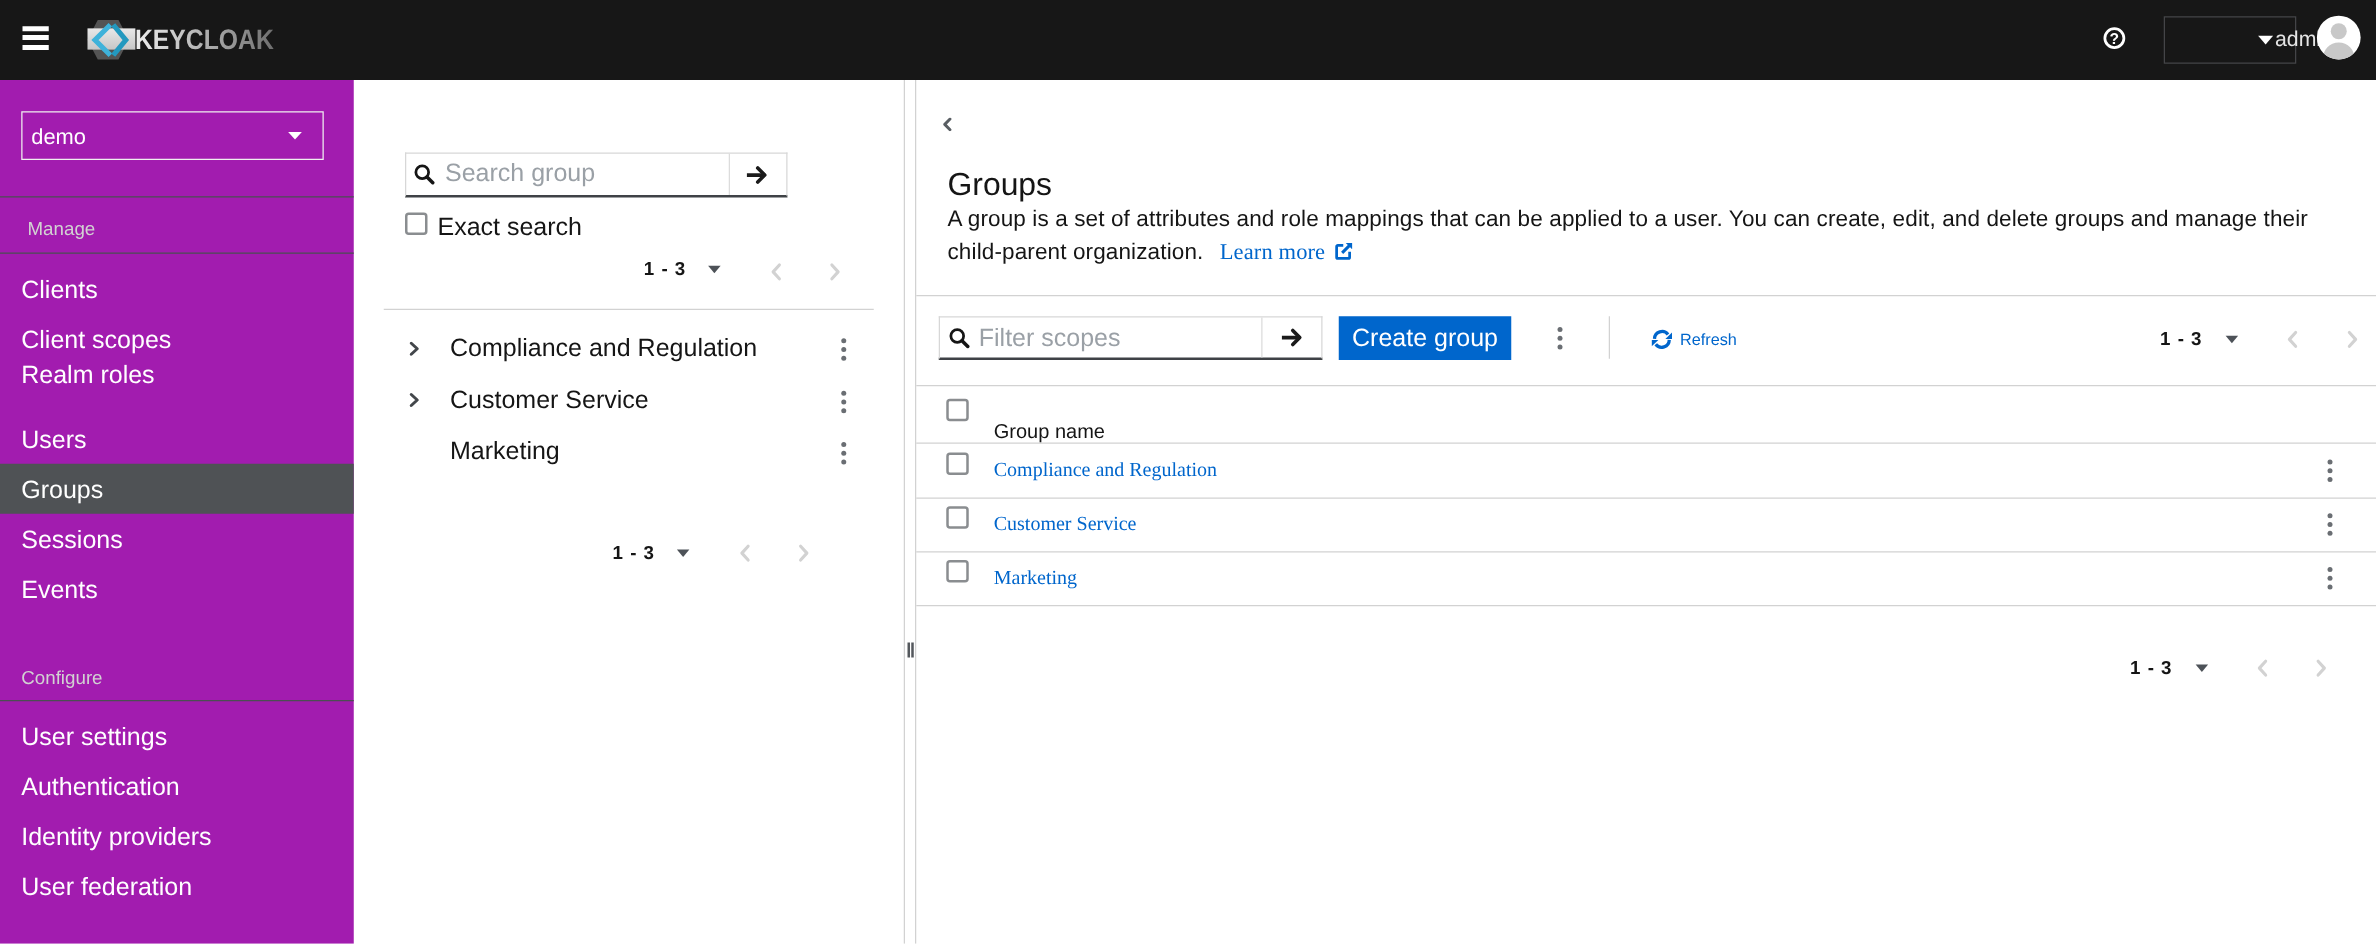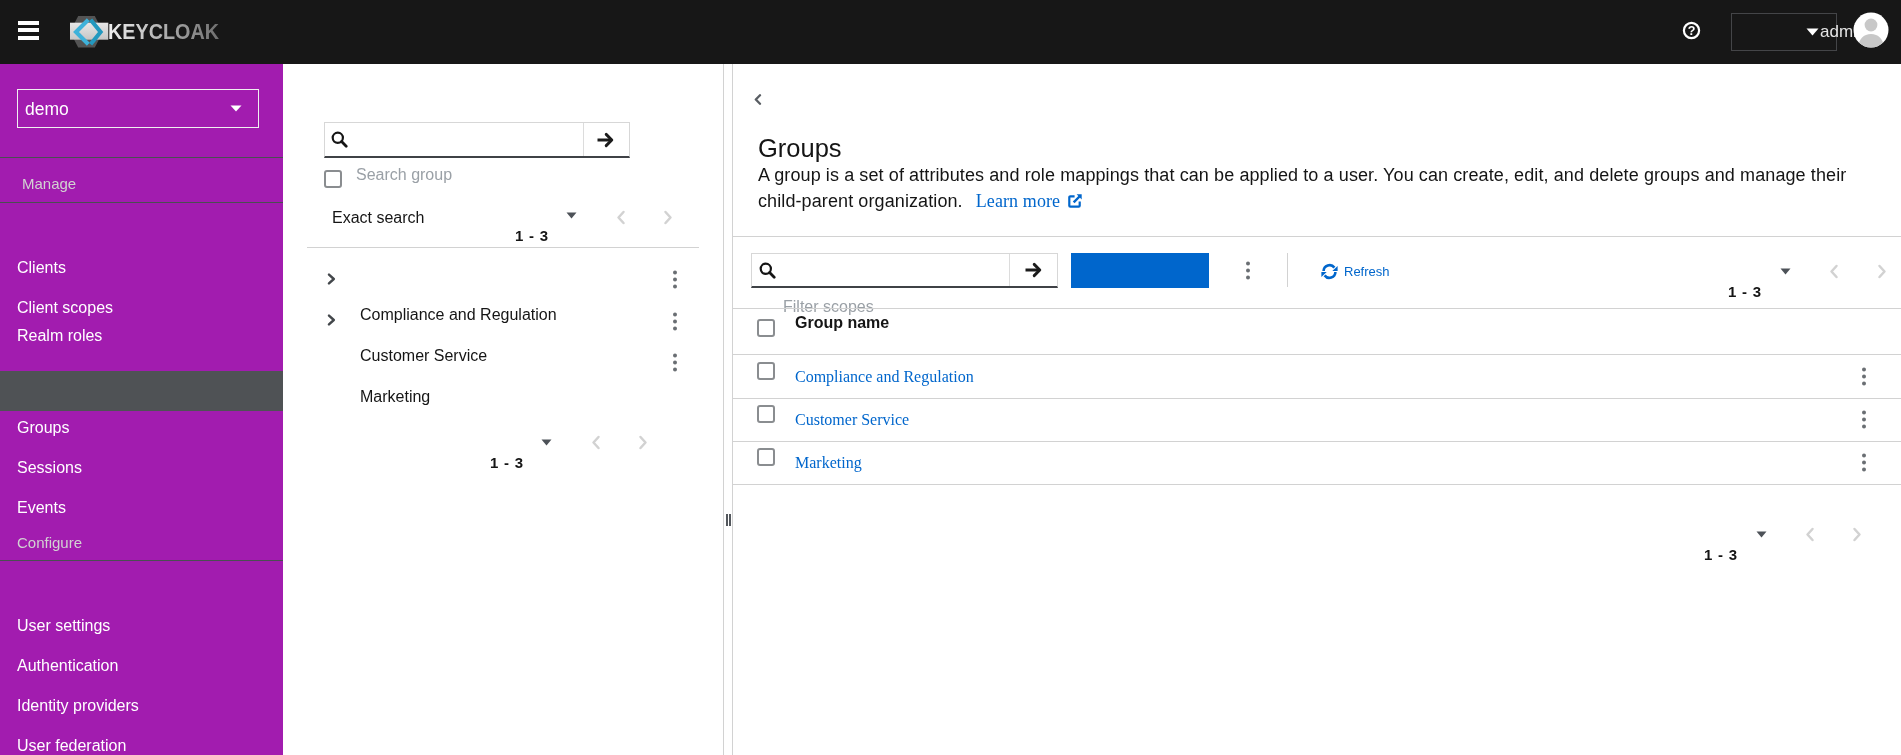--- a/index.html
+++ b/index.html
@@ -1,26 +1,26 @@
 <!DOCTYPE html>
 <html><head>
 <meta charset="utf-8">
 <style>
   * { margin:0; padding:0; box-sizing:border-box; }
   html,body { width:1901px; height:755px; overflow:hidden; background:#fff;
     font-family:"Liberation Sans", sans-serif; color:#151515; }
   .abs { position:absolute; }
   #page { position:relative; width:1901px; height:755px; }
   .txt16 { font-size:16px; line-height:18px; white-space:nowrap; }
-  .txt18 { font-size:16px; line-height:20px; white-space:nowrap;margin-top:36px; }
+  .txt18 { font-size:20px; line-height:20px; white-space:nowrap; }
   .link { color:#0066cc; text-decoration:none;font-family:Liberation Serif, serif; }
   .cb { position:absolute; width:18px; height:18px; background:#fff;
         border:2px solid #8a8d90; border-radius:3px; }
   .rowline { position:absolute; left:733px; width:1168px; height:1px; background:#d2d2d2; }
-  .pgtxt { position:absolute; font-size:15px; font-weight:bold; letter-spacing:0.8px; white-space:nowrap;margin-top:20px; }
+  .pgtxt { position:absolute; font-size:15px; font-weight:bold; letter-spacing:0.8px; white-space:nowrap; }
 </style>
 </head>
 <body>
 <div id="page">
 
   <div class="abs" style="left:0;top:0;width:1901px;height:64px;background:#171717">
     <div class="abs" style="left:18px;top:20.5px;width:21px;height:4px;background:#fff"></div>
     <div class="abs" style="left:18px;top:28px;width:21px;height:4px;background:#fff"></div>
     <div class="abs" style="left:18px;top:35.5px;width:21px;height:4px;background:#fff"></div>
 
@@ -106,21 +106,21 @@
     <circle cx="6.8" cy="6.8" r="5.1" fill="none" stroke="#151515" stroke-width="2.2"></circle>
     <line x1="10.6" y1="10.6" x2="15.2" y2="15.2" stroke="#151515" stroke-width="2.8" stroke-linecap="round"></line>
   </svg>
   <div class="abs txt18" style="left:356px;top:129px;color:#9aa0a6">Search group</div>
   <svg class="abs" style="left:597px;top:132px" width="17" height="16" viewBox="0 0 17 16">
     <line x1="0.5" y1="8" x2="14.5" y2="8" stroke="#1b1b1b" stroke-width="3"></line>
     <polyline points="9.2,2.4 14.8,8 9.2,13.6" fill="none" stroke="#1b1b1b" stroke-width="2.9" stroke-linejoin="round" stroke-linecap="round"></polyline>
   </svg>
 
   <div class="cb" style="left:324px;top:170px"></div>
-  <div class="abs txt18" style="left:332px;top:172px">Exact search</div>
+  <div class="abs txt18" style="left:350px;top:172px">Exact search</div>
 
   <div class="pgtxt" style="left:515px;top:206.5px">1 - 3</div>
   <svg class="abs" style="left:566px;top:212px" width="11" height="7" viewBox="0 0 11 7">
     <polygon points="0.5,0.5 10.5,0.5 5.5,6.5" fill="#4d5258"></polygon>
     </svg>
   <svg class="abs" style="left:616px;top:209.5px" width="10" height="15" viewBox="0 0 10 15">
     <polyline points="7.5,2 2.5,7.5 7.5,13" stroke="#d2d2d2" stroke-width="2.5" fill="none" stroke-linecap="round" stroke-linejoin="round"></polyline>
     </svg>
   <svg class="abs" style="left:663px;top:209.5px" width="10" height="15" viewBox="0 0 10 15">
     <polyline points="2.5,2 7.5,7.5 2.5,13" stroke="#d2d2d2" stroke-width="2.5" fill="none" stroke-linecap="round" stroke-linejoin="round"></polyline>
@@ -214,21 +214,21 @@
   <svg class="abs" style="left:1877px;top:264px" width="10" height="15" viewBox="0 0 10 15">
     <polyline points="2.5,2 7.5,7.5 2.5,13" stroke="#d2d2d2" stroke-width="2.5" fill="none" stroke-linecap="round" stroke-linejoin="round"></polyline>
     </svg>
 
   <div class="rowline" style="top:308px"></div>
   <div class="rowline" style="top:354px"></div>
   <div class="rowline" style="top:398px"></div>
   <div class="rowline" style="top:441px"></div>
   <div class="rowline" style="top:484px"></div>
   <div class="cb" style="left:757px;top:319px"></div>
-  <div class="abs txt16" style="left:795px;top:314px;font-weight:bold">Group name</div>
+  <div class="abs txt16" style="left:795px;top:337px;font-weight:normal">Group name</div>
   <div class="cb" style="left:757px;top:362px"></div>
   <div class="abs txt16 link" style="left:795px;top:368px">Compliance and Regulation</div>
   <svg class="abs" style="left:1861px;top:367px" width="6" height="19" viewBox="0 0 6 19">
     <circle cx="3" cy="2.5" r="2" fill="#6a6e73"></circle>
       <circle cx="3" cy="9.5" r="2" fill="#6a6e73"></circle>
       <circle cx="3" cy="16.5" r="2" fill="#6a6e73"></circle>
     </svg>
   <div class="cb" style="left:757px;top:405px"></div>
   <div class="abs txt16 link" style="left:795px;top:411px">Customer Service</div>
   <svg class="abs" style="left:1861px;top:410px" width="6" height="19" viewBox="0 0 6 19">

